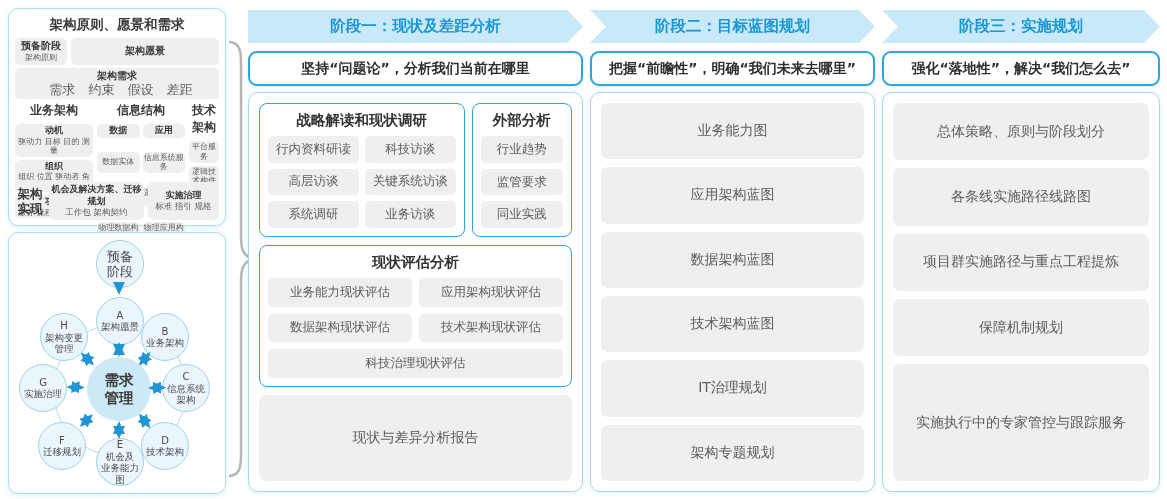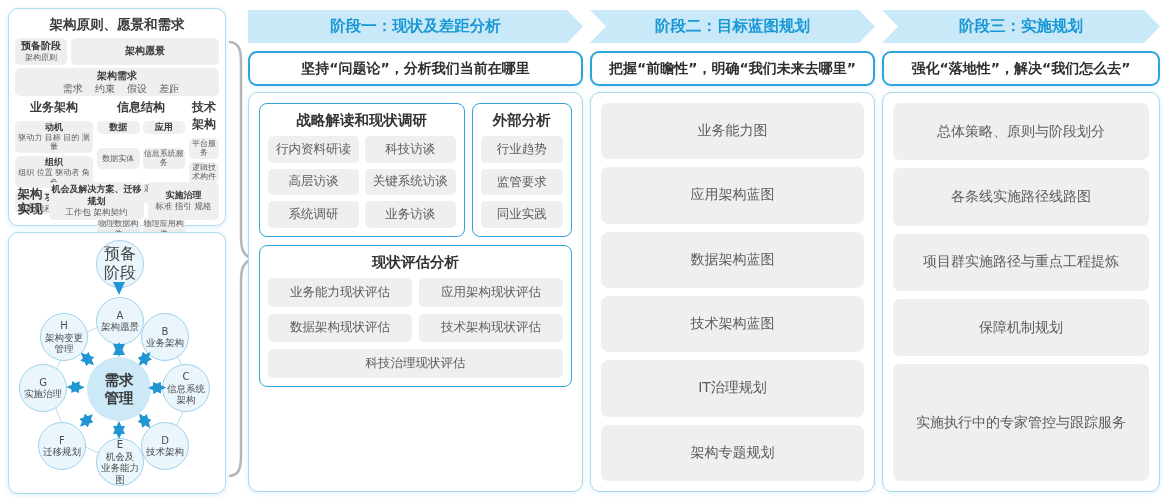--- a/index.html
+++ b/index.html
@@ -16,21 +16,21 @@
   .chip b{font-weight:bold;color:#3a3a3a;}
   .chip span{color:#5c5c5c;}
   .lp-row1{display:flex;gap:4px;}
   .lp-row1 .chip{padding:2px 2px;}
   .lp-row1 b{font-size:10px;line-height:1.25;}
   .lp-row1 span{font-size:8px;line-height:1.25;}
   .box-prep{width:52px;flex:none;}
   .grow{flex:1;}
   .box-req{padding:1px 2px;}
   .box-req b{font-size:10px;line-height:1.3;}
-  .box-req span{font-size:10px;line-height:1.3;word-spacing:9px;margin-left:8px;}
+  .box-req span{font-size:13px;line-height:1.3;word-spacing:9px;margin-left:8px;}
   .lp-cols{display:flex;gap:4px;flex:1;min-height:0;}
   .lp-hdr{font-size:12px;font-weight:bold;text-align:center;color:#3a3a3a;margin-bottom:2px;}
   .lp-col{display:flex;flex-direction:column;gap:3px;}
   .lp-col .chip{padding:1px 1px;}
   .lp-col b{font-size:9px;line-height:1.25;}
   .lp-col span{font-size:8px;line-height:1.2;}
   .col-biz{width:78px;}
   .col-info{width:88px;}
   .col-tech{flex:1;}
   .two-sub{display:flex;gap:3px;flex:1;}
@@ -48,21 +48,21 @@
   .r4a{flex:1.35;}
   .r4b{flex:1;}
   
   .adm{position:relative;width:100%;height:100%;}
   .ring{position:absolute;left:44px;top:90px;width:132px;height:132px;border:1.5px solid #b5dcf0;border-radius:50%;}
   .adm-node{position:absolute;width:46px;height:46px;border-radius:50%;background:#eaf5fc;
     border:1px solid #9fd2ee;display:flex;align-items:center;justify-content:center;}
   .adm-node .nm{width:84px;text-align:center;white-space:pre-line;font-size:9.5px;line-height:1.18;color:#4a4a4a;}
   .adm-node .nm b{display:block;font-weight:normal;font-size:10px;color:#4a4a4a;}
   .node-prep{left:87px;top:7px;}
-  .node-prep .nm{font-size:16px;color:#474747;}
+  .node-prep .nm{font-size:13px;color:#474747;}
   .node-a{left:87px;top:64px;} .node-b{left:132px;top:80px;} .node-c{left:153px;top:131px;}
   .node-d{left:132px;top:189px;} .node-e{left:87px;top:205px;} .node-f{left:29px;top:189px;}
   .node-g{left:10px;top:131px;} .node-h{left:31px;top:80px;}
   .node-center{left:78px;top:124px;width:64px;height:64px;background:#cde9f7;border:none;}
   .node-center .nm{font-size:14.5px;font-weight:bold;color:#3b3b3b;line-height:1.25;}
   .arrows{position:absolute;left:0;top:0;pointer-events:none;}
   
   .brace{position:absolute;left:228px;top:40px;}
   
   .ph-hdr{position:absolute;top:10px;height:33px;background:#c9e8f8;color:#1898d5;font-weight:bold;
@@ -328,20 +328,23 @@
             <span>数据架构现状评估</span>
           </div>
         <div class="chip">
             <span>技术架构现状评估</span>
           </div>
         <div class="chip wide">
             <span>科技治理现状评估</span>
           </div>
       </div>
     </div>
+    <div class="chip reportbox">
+      <span>现状与差异分析报告</span>
+    </div>
   </div>
 
   <div class="ph-col x2">
     <div class="bigstack">
       <div class="chip">
           <span>业务能力图</span>
         </div>
       <div class="chip">
           <span>应用架构蓝图</span>
         </div>

